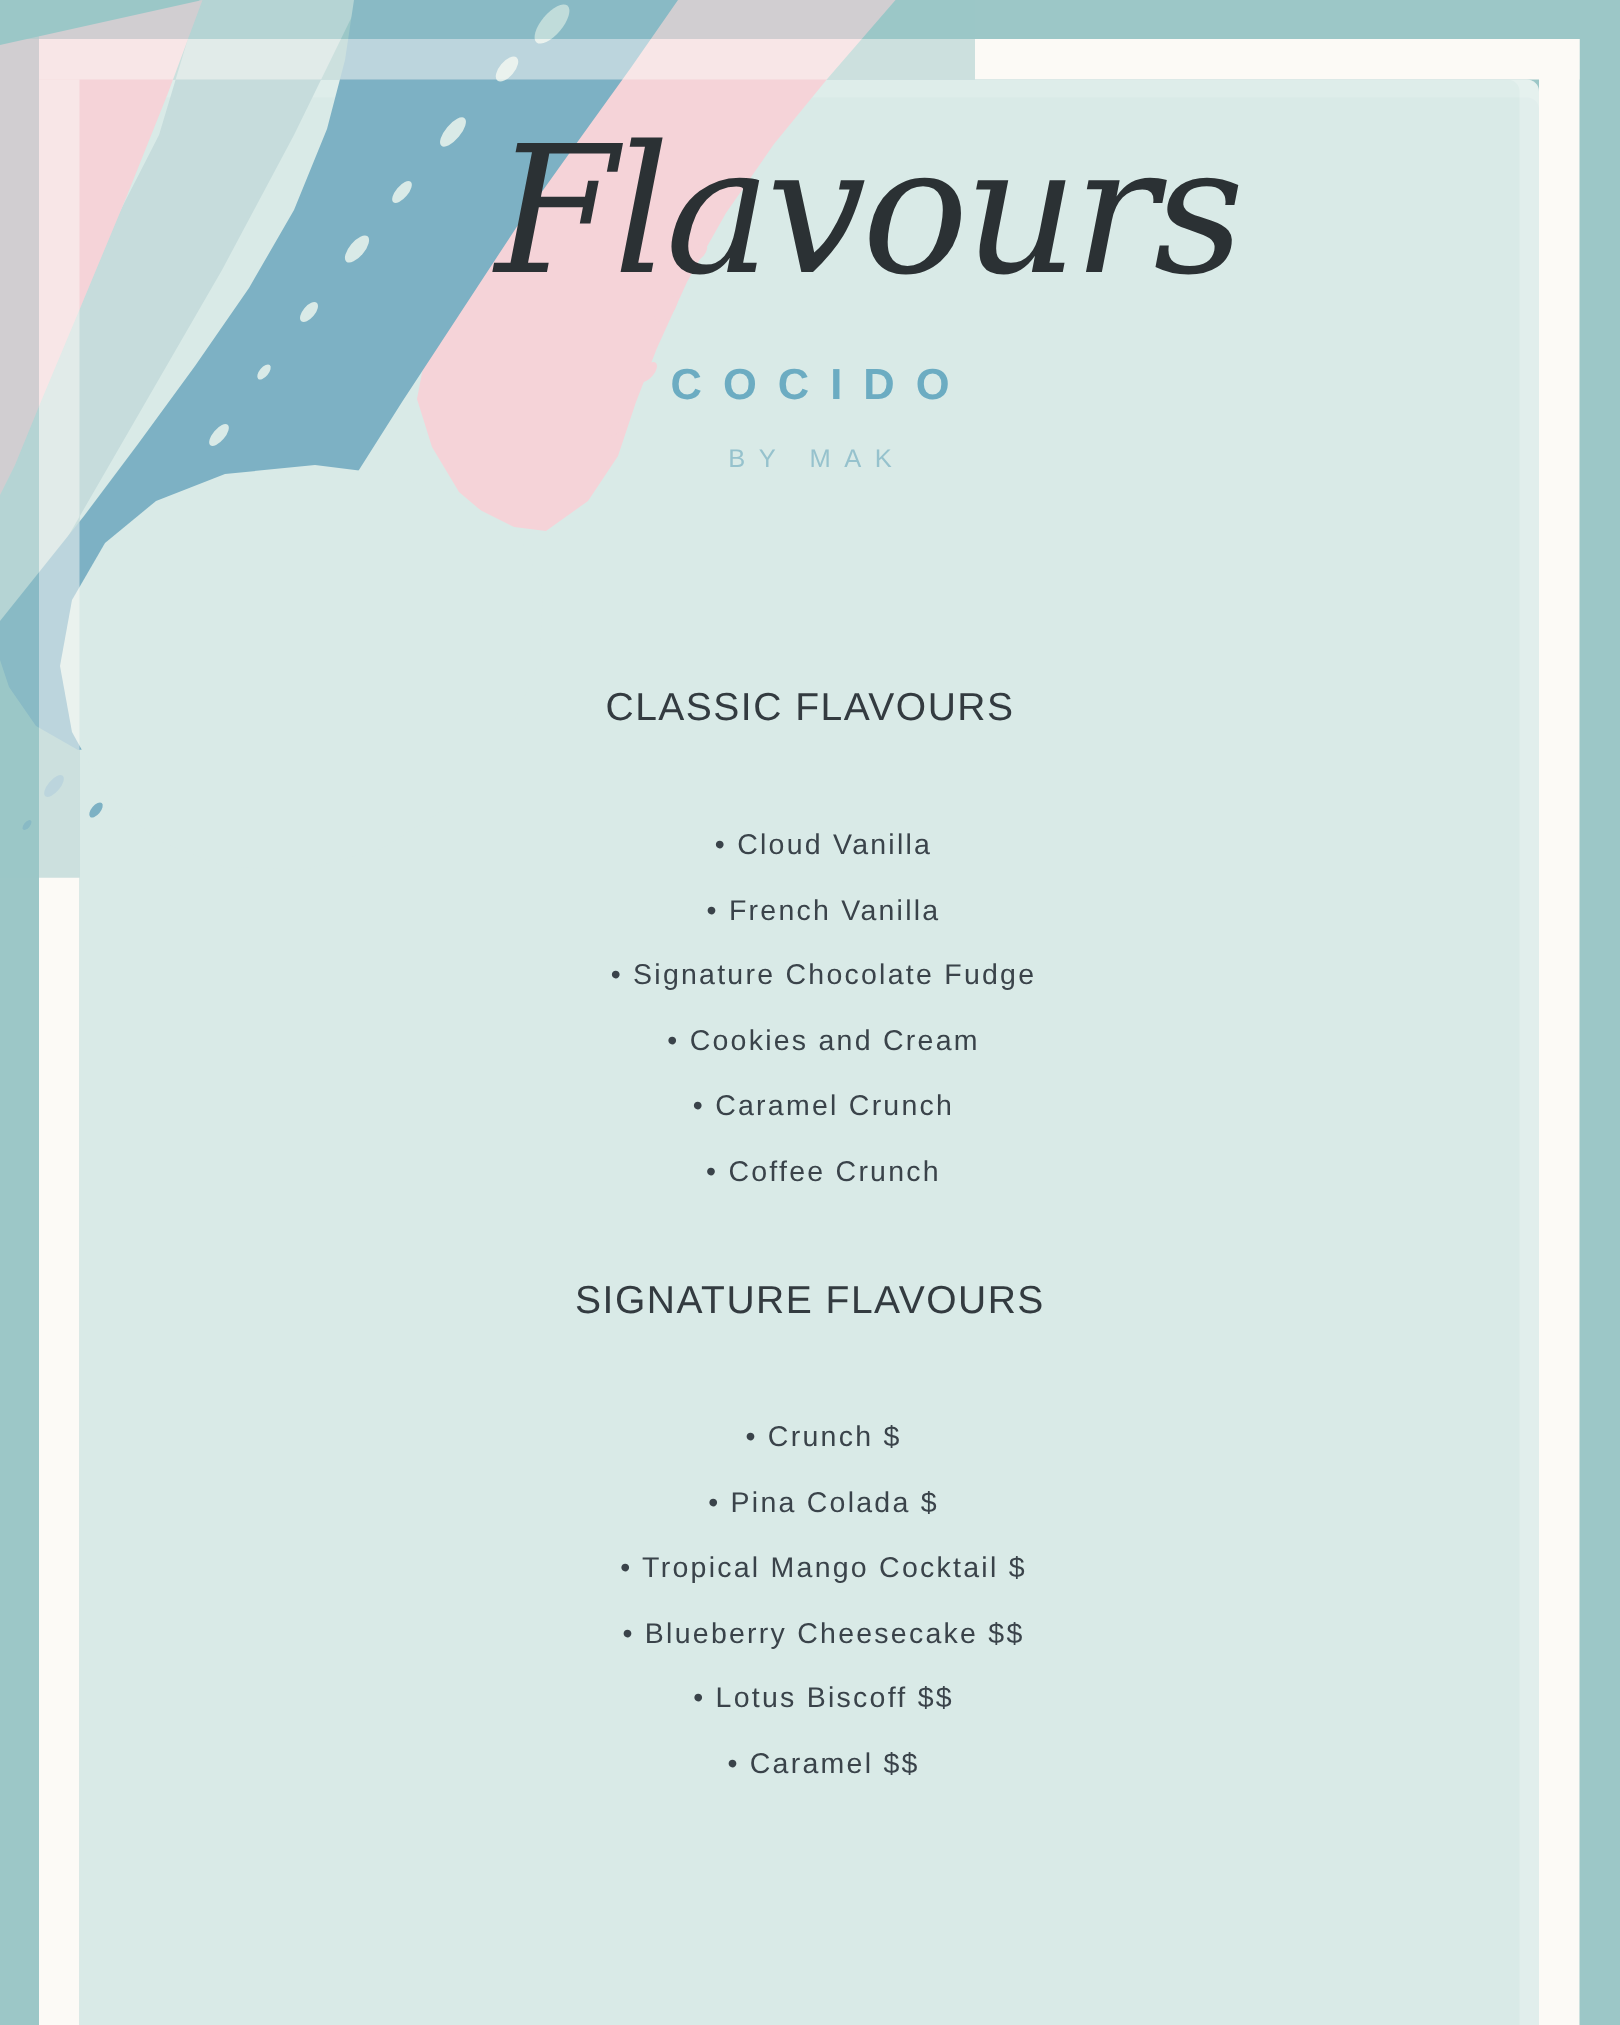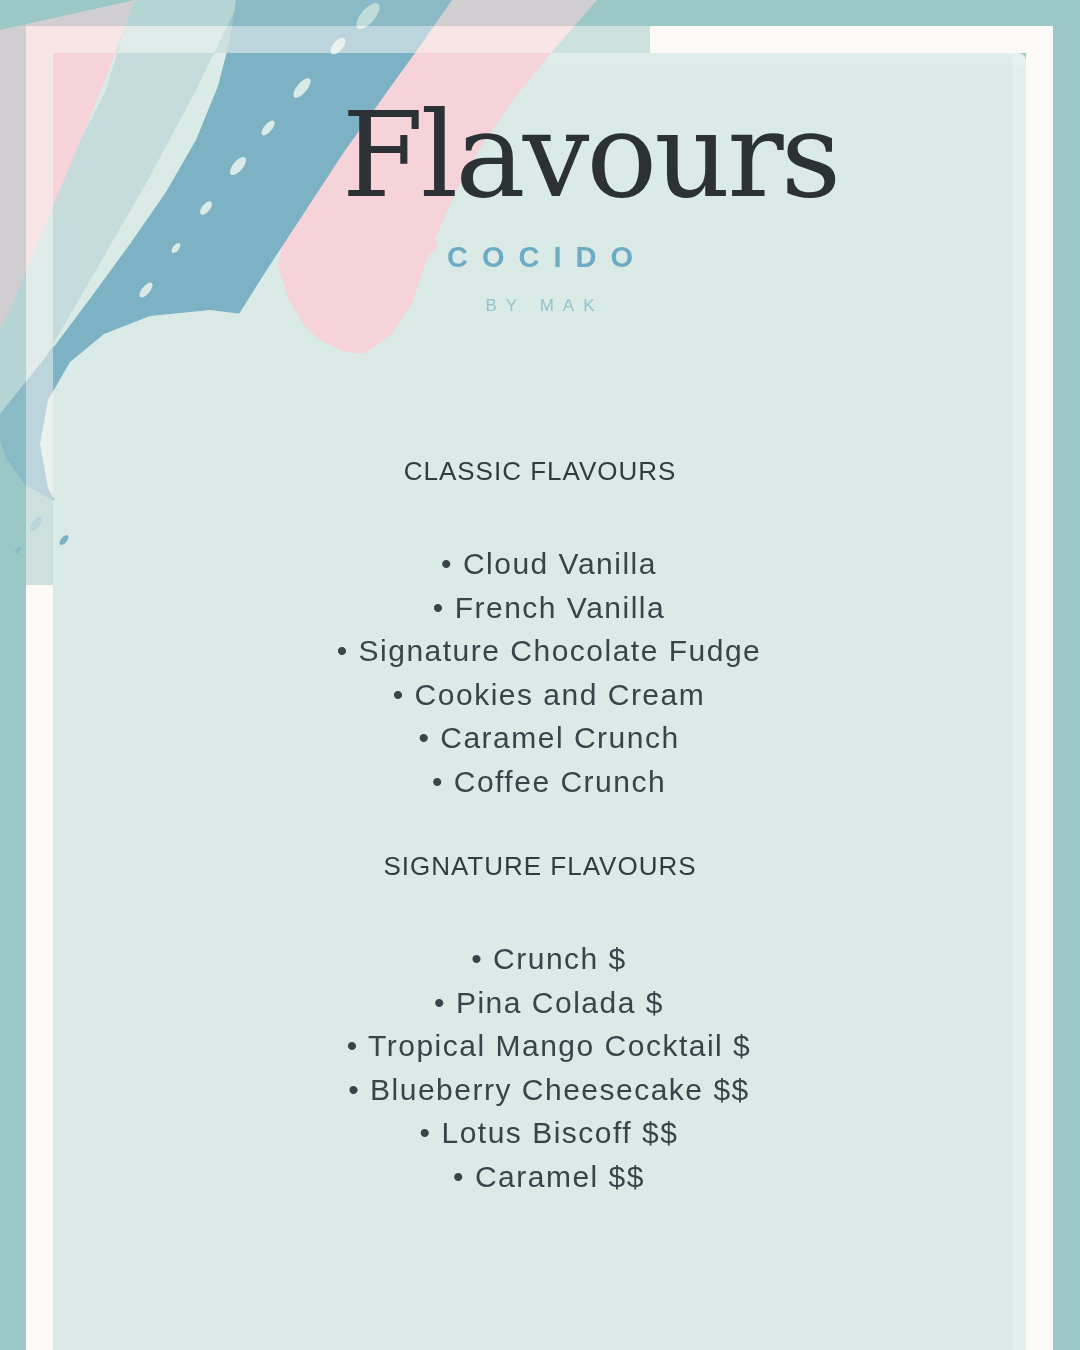--- a/index.html
+++ b/index.html
@@ -27,23 +27,23 @@
   #fb-top-o{left:650px;top:26px;width:403px;height:27px;}
   #fb-left-t{left:26px;top:53px;width:27px;height:532px;}
   #fb-left-o{left:26px;top:585px;width:27px;height:765px;}
   #fb-right-o{left:1026px;top:26px;width:27px;height:1324px;}
   .wash{position:absolute;background:rgba(156,199,199,.4);z-index:3;}
   #wash-top{left:0;top:0;width:650px;height:26px;}
   #wash-left{left:0;top:0;width:26px;height:585px;}
   
   .content{position:absolute;left:0;top:0;width:100%;height:100%;z-index:4;}
   .script-title{
-    position:absolute;left:330px;top:75px;width:520px;
-    text-align:center;
-    font-family:"DejaVu Serif",serif;
+    position:absolute;left:330px;top:60px;width:520px;
+    text-align:left;
+    font-family:"DejaVu Serif",serif;font-style:italic;
     font-size:118px;line-height:160px;letter-spacing:-3px;
     color:var(--script_text,#2b3134);
   }
   .brand{
     position:absolute;left:0;top:241px;width:100%;text-align:center;
     font-size:29px;font-weight:bold;letter-spacing:14px;text-indent:14px;
     color:var(--brand_teal,#6cacc2);
   }
   .brand-sub{
     position:absolute;left:0;top:296px;width:100%;text-align:center;
@@ -51,21 +51,21 @@
     color:var(--brand_sub_teal,#96c2cd);
   }
   .menu-text{position:absolute;left:0;top:454px;width:100%;text-align:center;}
   .section .heading{
     font-size:26px;letter-spacing:1px;line-height:34px;
     color:var(--heading_text,#333b40);
     margin:0 0 54px 0;
   }
   .section + .section{margin-top:46px;}
   .items .item{
-    font-size:30px;letter-spacing:1.5px;line-height:43.5px;
+    font-size:19px;letter-spacing:1.5px;line-height:43.5px;
     color:var(--item_text,#3a434a);
     margin-left:18px;
   }
 </style>
 </head>
 <body>
 
 <div class="canvas">
 
   <div class="panel"></div>

